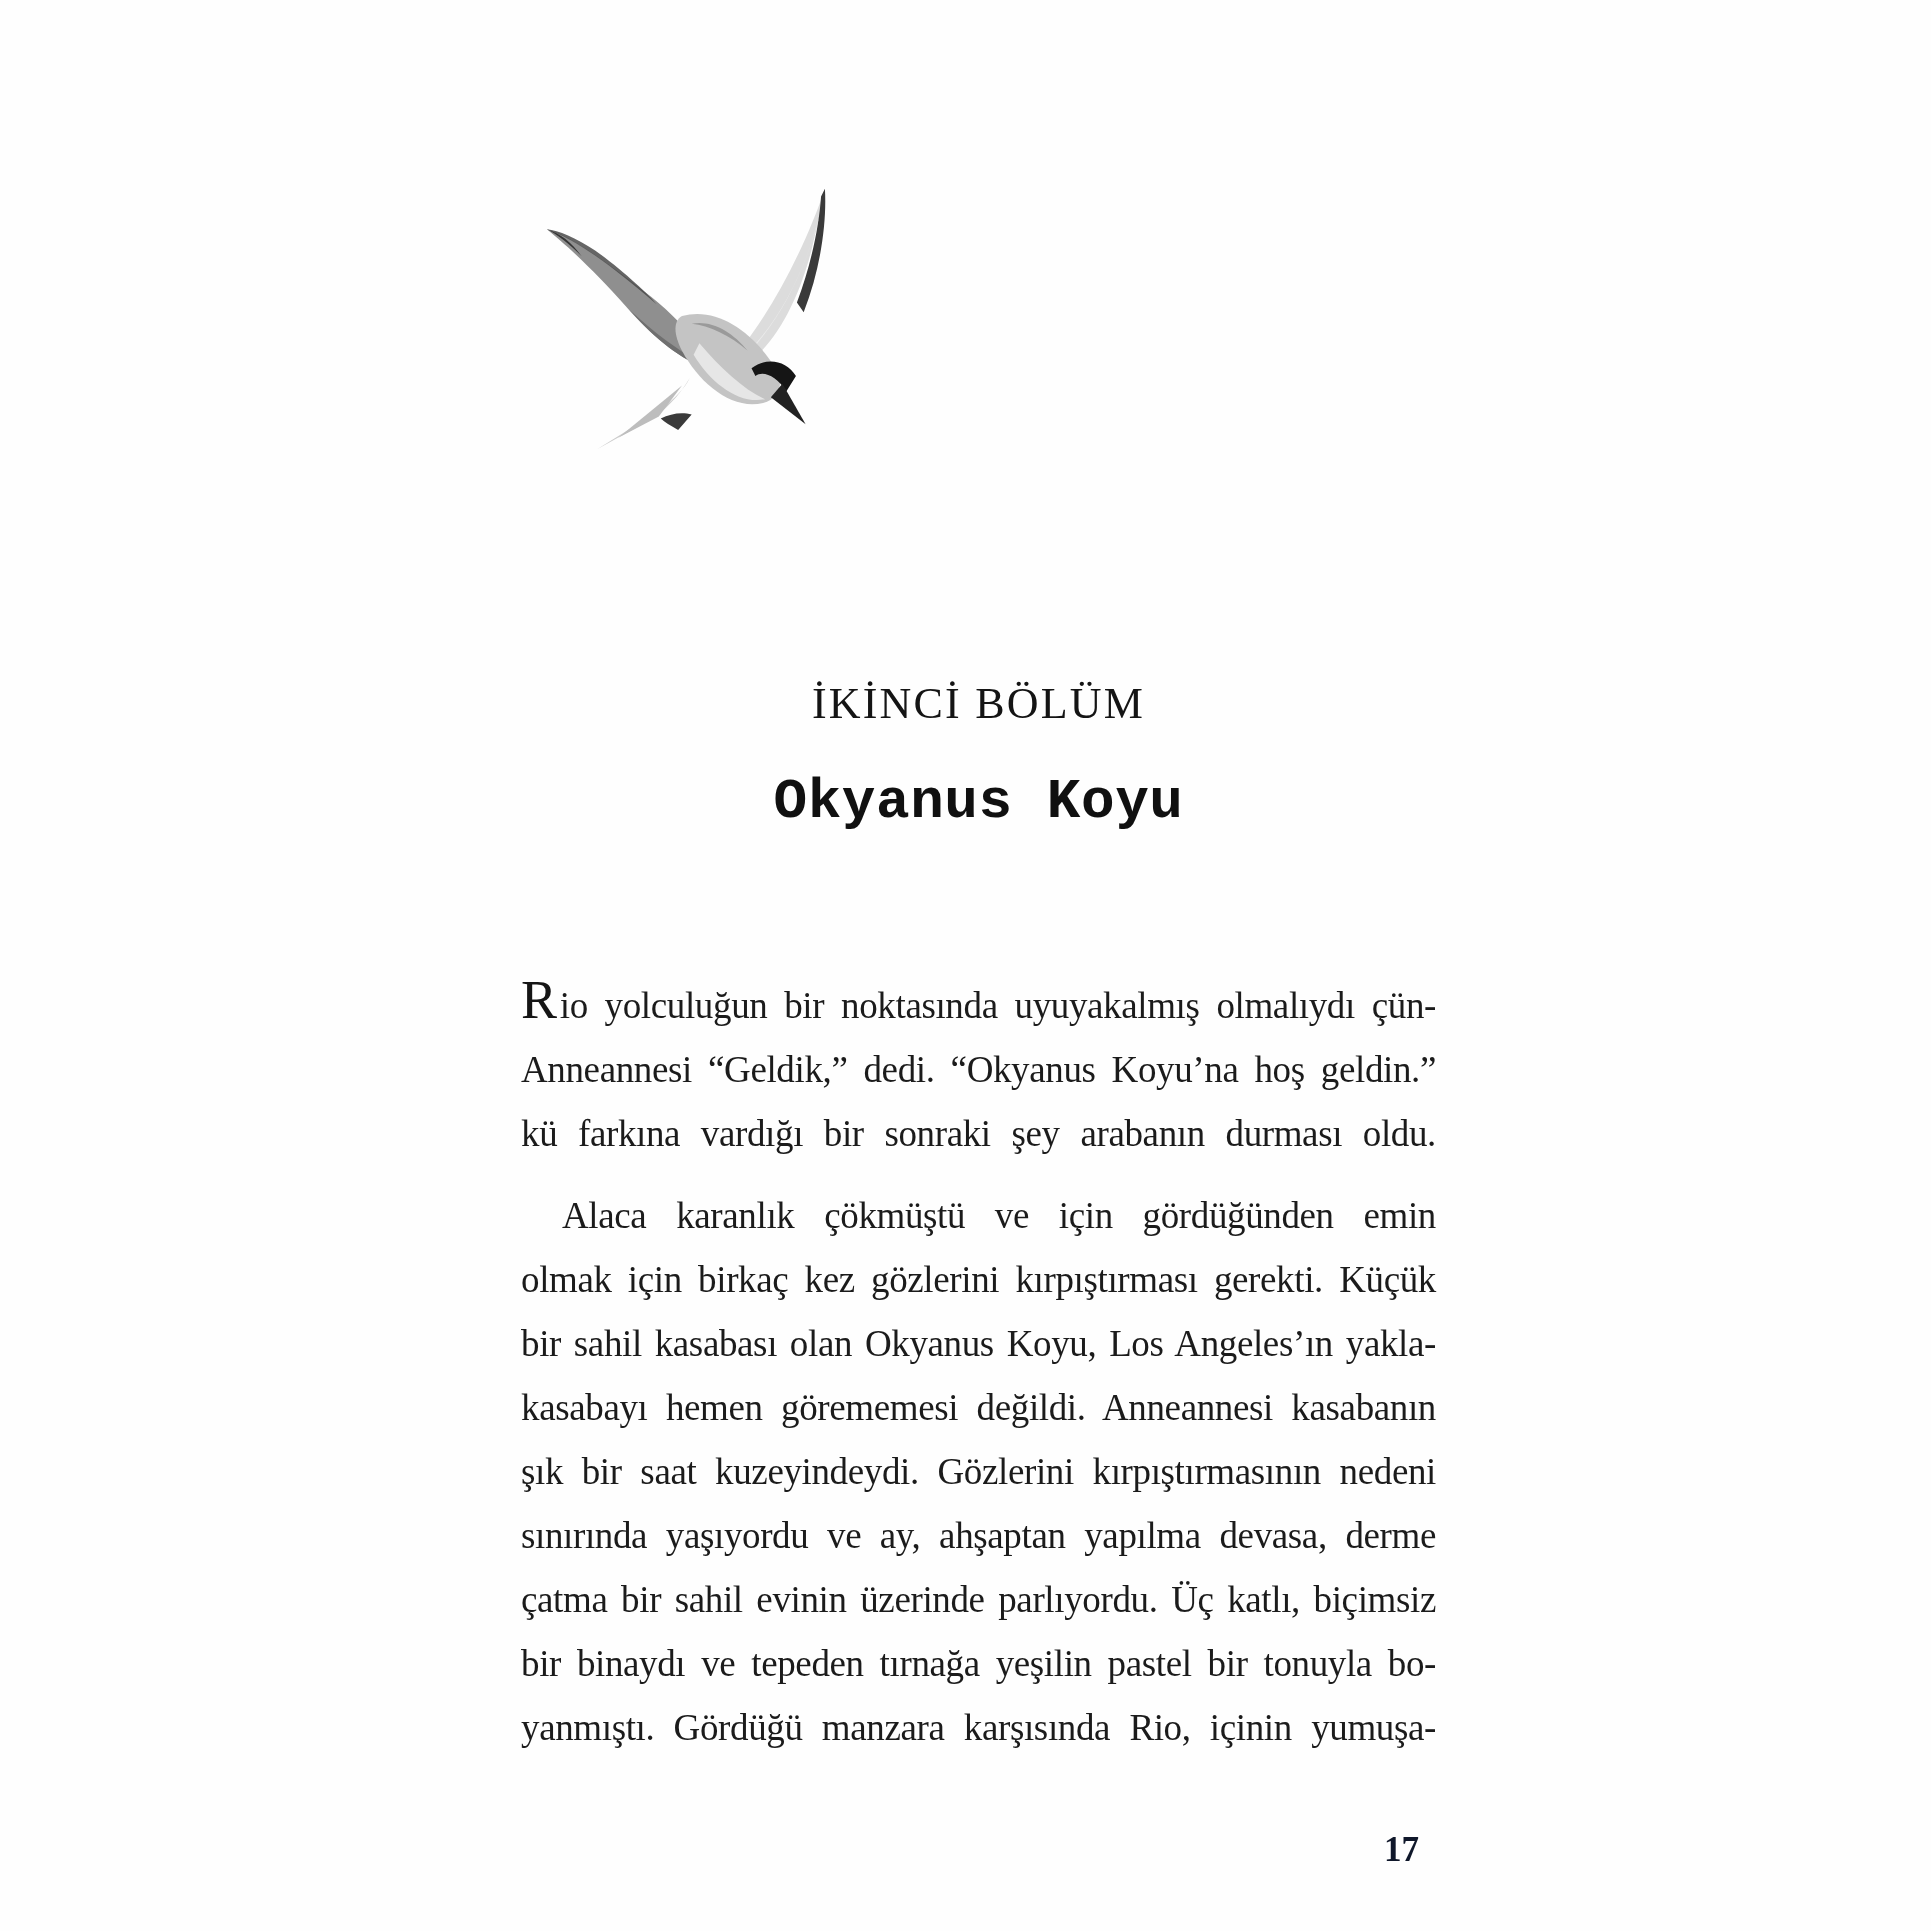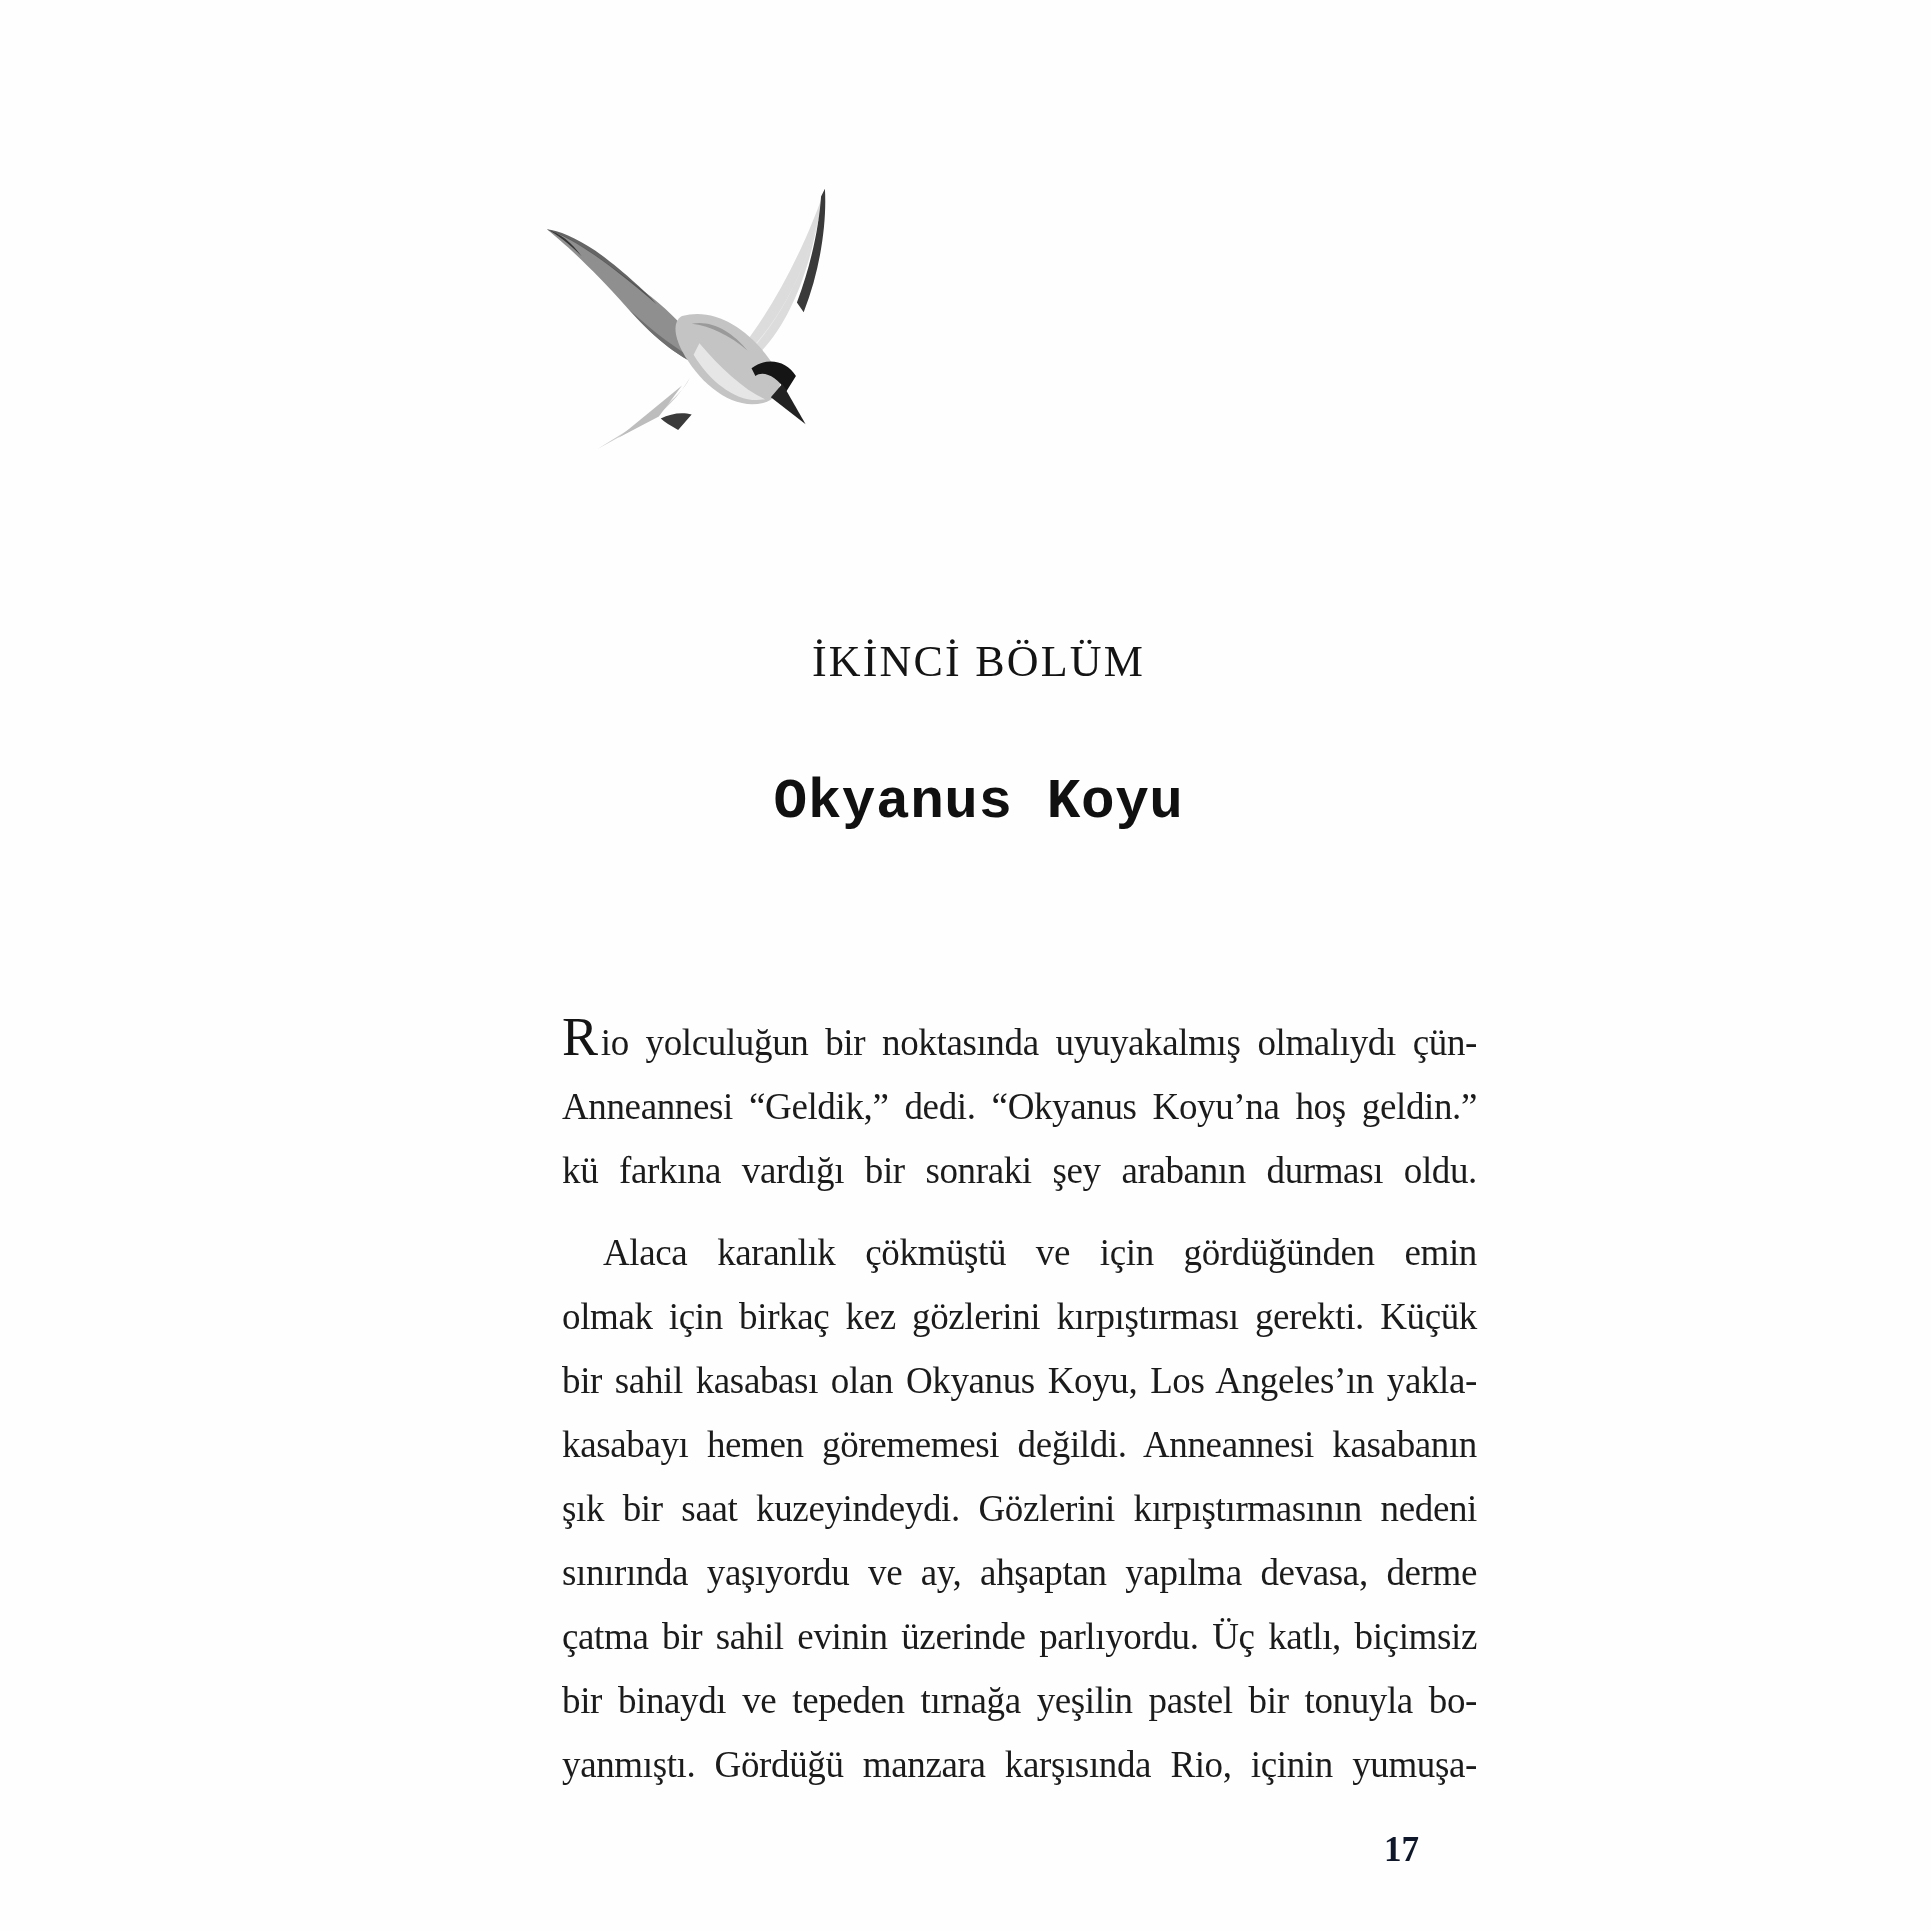--- a/index.html
+++ b/index.html
@@ -3,36 +3,35 @@
 <meta charset="utf-8">
 <style>
   html,body{margin:0;padding:0;background:#ffffff;}
   .page{
     position:relative;width:1931px;height:1931px;background:#fefefe;
     overflow:hidden;color:#1b1b1b;
     font-family:"Liberation Serif", serif;
   }
   .bird{position:absolute;left:537px;top:179px;width:319px;height:280px;}
   .chapter-heading{
-    position:absolute;left:521px;top:640px;width:915px;
+    position:absolute;left:521px;top:682px;width:915px;
     text-align:center;font-size:44px;line-height:44px;
     letter-spacing:0.05em;color:#141414;
     font-family:"Liberation Serif", serif;font-weight:400;
   }
   .chapter-title{
     position:absolute;left:521px;top:774px;width:915px;
     text-align:center;font-size:56px;line-height:56px;
     font-family:Liberation Mono, monospace;font-weight:700;
     color:#101010;letter-spacing:0.01em;
   }
   .body-text{
-    position:absolute;left:521px;top:1011px;width:915px;
+    position:absolute;left:521px;top:974px;width:915px;
     font-size:37px;line-height:64px;letter-spacing:-0.01em;
     color:#1b1b1b;
-    margin-left:41px;
   }
   .para{margin:0;}
   .para2{margin-top:18.3px;}
   .bline{
     text-align:justify;text-align-last:justify;
     height:64px;overflow:visible;white-space:normal;
   }
   .bline.indent{padding-left:41px;}
   .dropcap{
     font-size:54px;line-height:0;letter-spacing:0;

